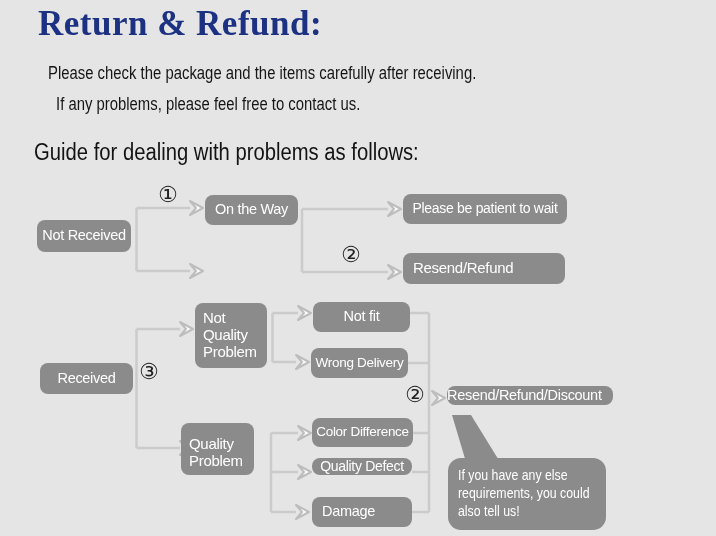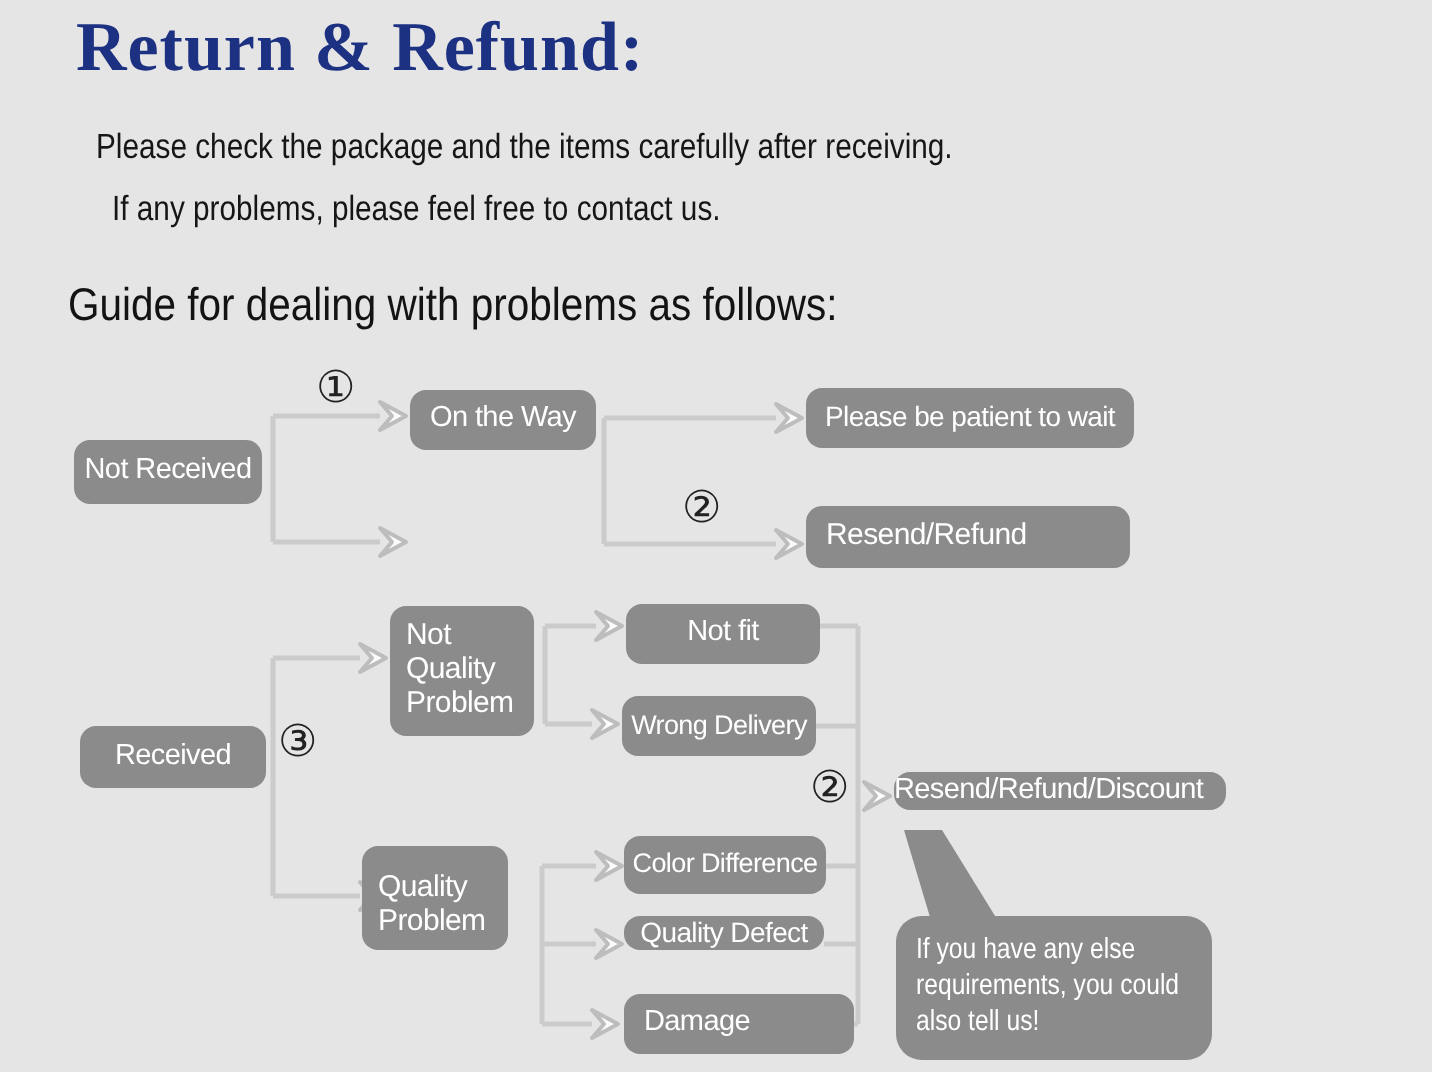--- a/index.html
+++ b/index.html
@@ -51,21 +51,21 @@
   .n-be-patient   {left:403px;top:194px; width:164px;height:30px;font-size:14px;}
   .n-resend-refund{left:403px;top:253px; width:162px;height:31px;font-size:15px;justify-content:flex-start;padding-left:10px;box-sizing:border-box;text-align:center;}
   .n-received     {left:40px; top:363px; width:93px; height:31px;}
   .n-nqp          {left:195px;top:303px; width:72px; height:65px;}
   .n-not-fit      {left:313px;top:302px; width:97px; height:30px;}
   .n-wrong-del    {left:311px;top:348px; width:97px; height:30px;font-size:13.5px;}
   .n-rrd          {left:447px;top:386px; width:166px;height:19px;font-size:14.5px;justify-content:flex-start;padding-left:0;box-sizing:border-box;}
   .n-qp           {left:181px;top:423px; width:73px; height:52px;padding-top:12px;}
   .n-color-diff   {left:312px;top:418px; width:101px;height:29px;font-size:13.5px;}
   .n-qual-defect  {left:312px;top:458px; width:100px;height:17px;font-size:14px;}
-  .n-damage       {left:312px;top:497px; width:115px; height:30px;justify-content:flex-start;padding-left:10px;box-sizing:border-box;}
+  .n-damage       {left:312px;top:497px; width:100px; height:30px;justify-content:flex-start;padding-left:10px;box-sizing:border-box;}
   
   .marker{
     position:absolute;
     font-family:"DejaVu Sans", sans-serif;
     font-size:22px;color:#222;line-height:1;
   }
   .m1{left:158px;top:184px;}
   .m2top{left:341px;top:244px;}
   .m3{left:139px;top:361px;}
   .m2bot{left:405px;top:384px;}

